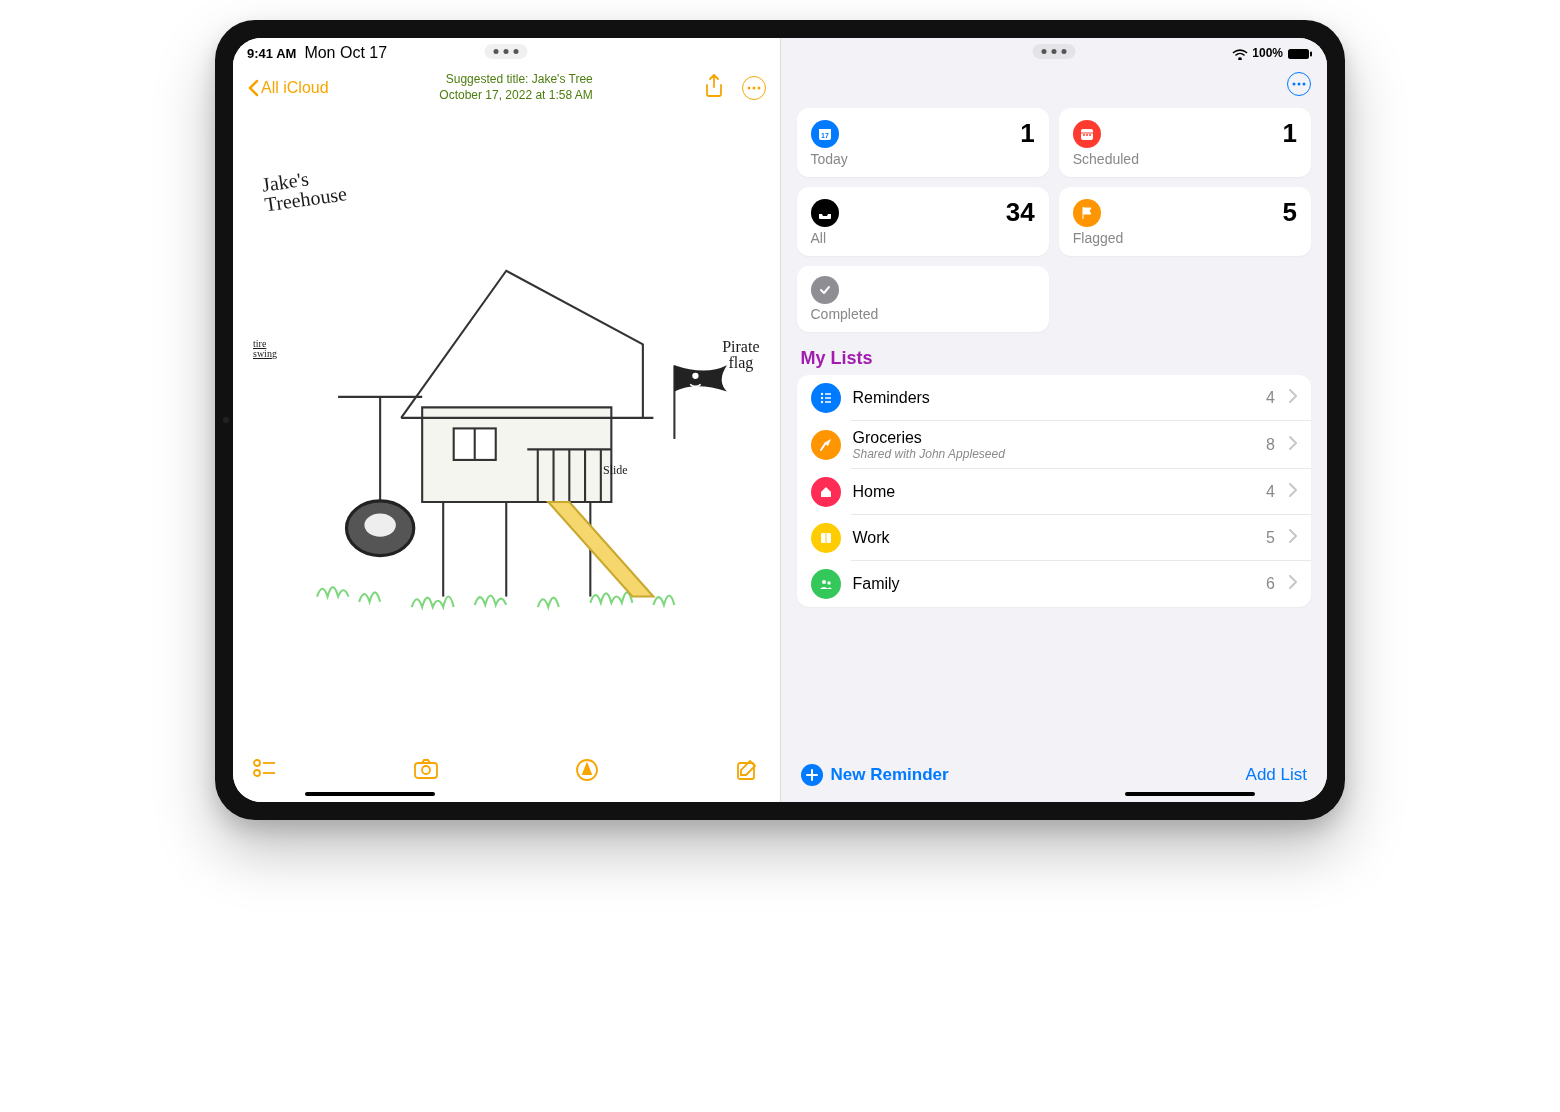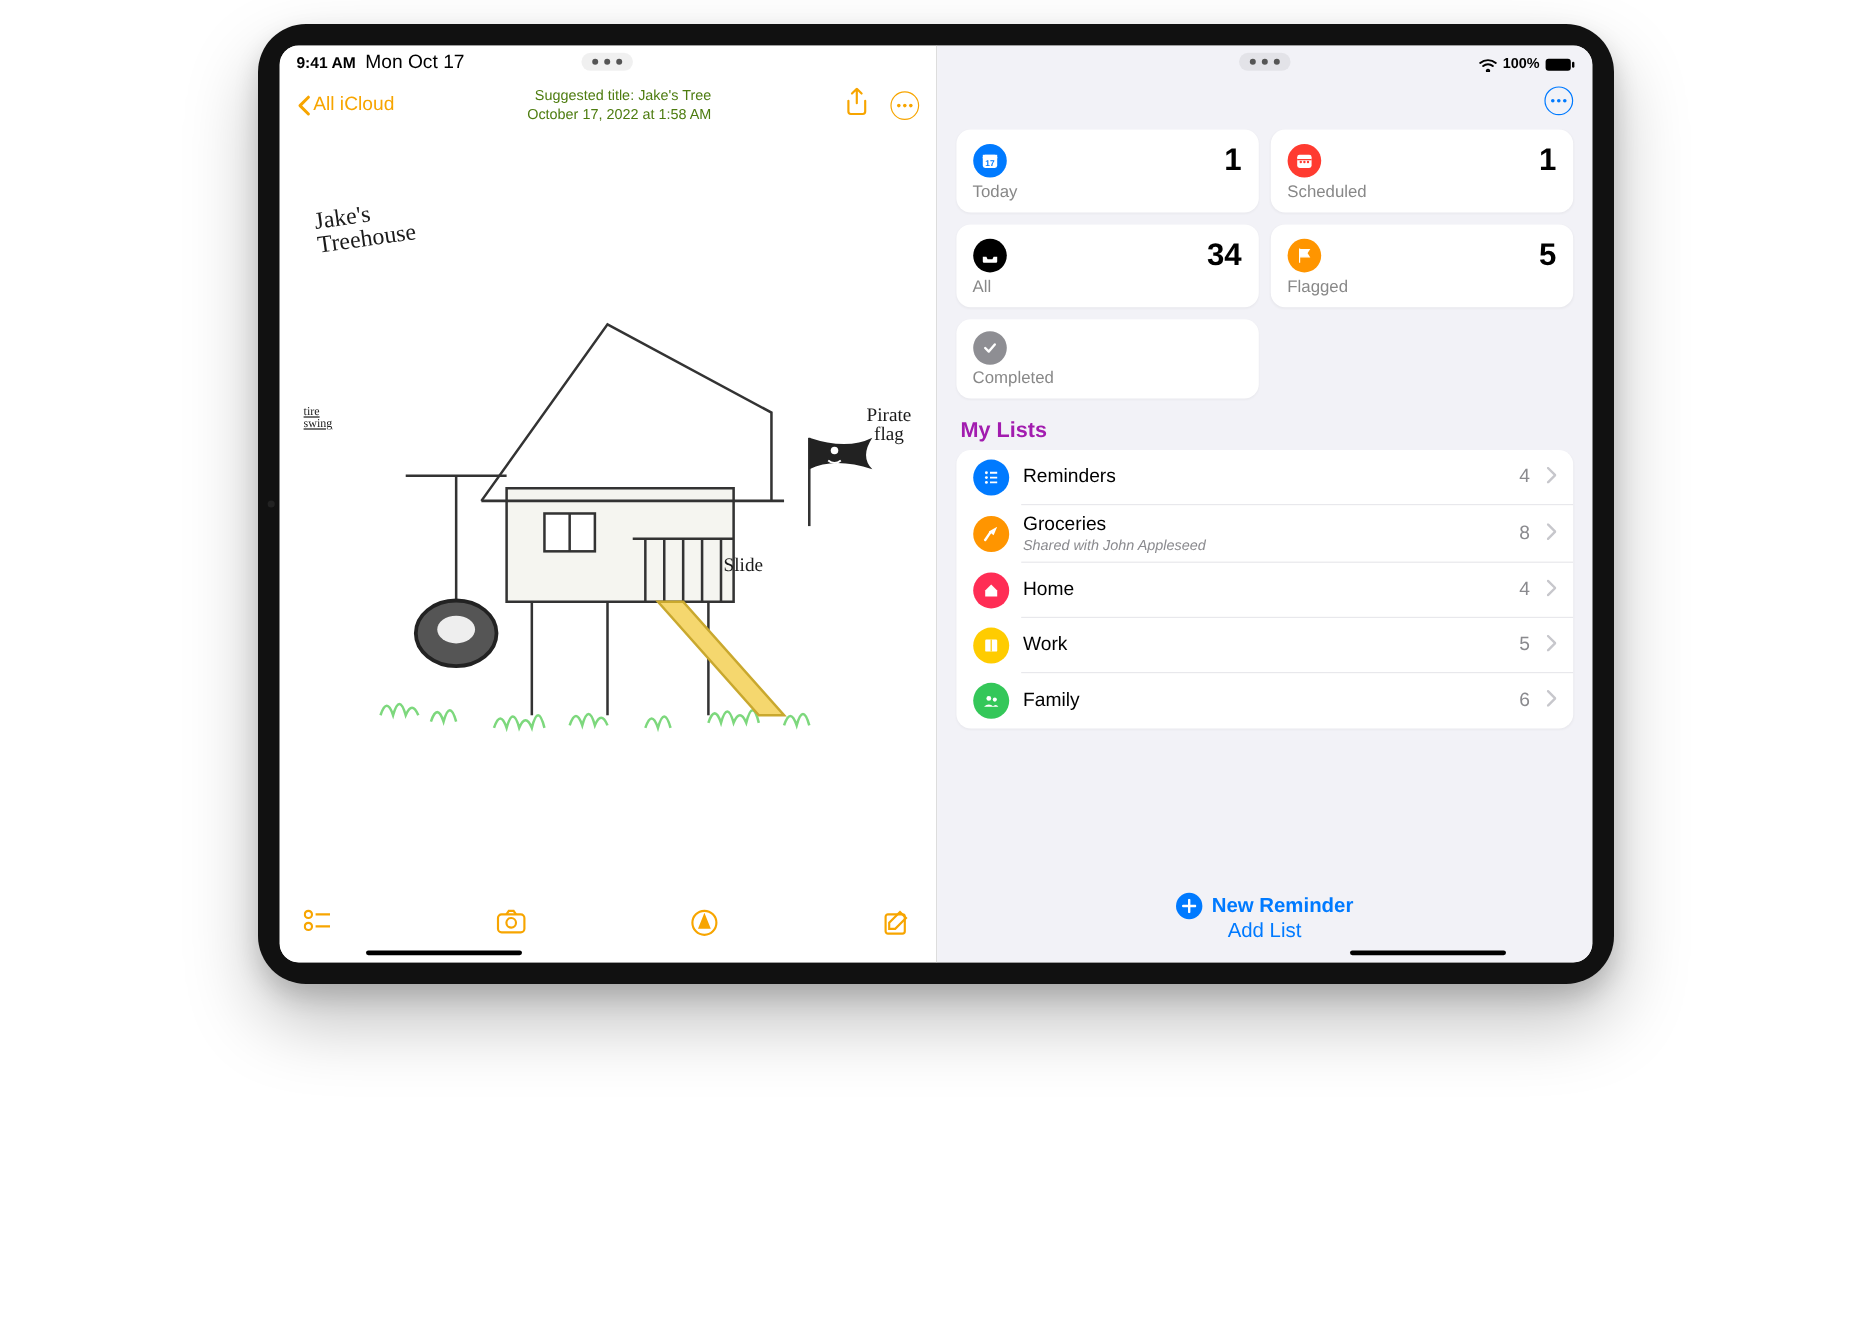--- a/index.html
+++ b/index.html
@@ -23,21 +23,21 @@
       width: 6px;
       height: 6px;
       background: #222;
       border-radius: 50%;
     }
     
     .screen {
       width: 100%;
       height: 100%;
       background: #fff;
-      border-radius: 16px;
+      border-radius: 28px;
       overflow: hidden;
       display: flex;
       position: relative;
     }
     
     
     .notes-app {
       flex: 1;
       background: #fff;
       display: flex;
@@ -173,21 +173,20 @@
     .list-subtitle { font-size: 12px; color:#8a8a8e;font-style:italic; }
     .list-count { color:#8a8a8e; font-size: 16px; margin-right: 2px; }
     .chevron { color:#c7c7cc; }
     
     .rem-footer {
       margin-top: auto;
       display: flex;
       justify-content: space-between;
       align-items: center;
       padding: 12px 20px 16px;
-      flex-direction: column;
     }
     .new-reminder { display:flex; align-items:center; gap:8px; color:#007aff; font-size:17px; font-weight:600; cursor:pointer; }
     .plus-circ { width:22px; height:22px; background:#007aff; border-radius:50%; display:flex; align-items:center; justify-content:center; color:#fff; }
     .add-list { color:#007aff; font-size:17px; cursor:pointer; }
     
     .home-indicator {
       position: absolute;
       bottom: 6px;
       left: 50%;
       transform: translateX(-50%);
@@ -293,21 +292,21 @@
           <path d="M420 200 q30 10 50 0 q-10 15 0 25 q-30 -10 -50 0 Z" fill="#222"></path>
           <circle cx="440" cy="210" r="3" fill="#fff"></circle>
           <path d="M435 218 q5 4 10 0" stroke="#fff" stroke-width="1.5" fill="none"></path>
         </svg>
         <div class="sketch-label" style="top:60px; left:30px; transform:rotate(-8deg); white-space:pre-line;">Jake's
 Treehouse</div>
         <div class="sketch-label" style="top:230px; left:20px; font-size:10px; white-space:pre-line;text-decoration:underline;">tire
 swing</div>
         <div class="sketch-label" style="top:230px; right:20px; font-size:16px; white-space:pre-line; text-align:center;">Pirate
 flag</div>
-        <div class="sketch-label" style="top:355px; left:370px; font-size:16px;">Slide</div>
+        <div class="sketch-label" style="top:355px; left:370px; font-size:12px;">Slide</div>
       </div>
 
       <div class="notes-bottom">
         <span class="tbtn">
           <svg width="24" height="20" viewBox="0 0 24 20" fill="none" stroke="#f7a500" stroke-width="1.8">
               <circle cx="4" cy="5" r="3"></circle>
               <line x1="10" y1="5" x2="22" y2="5"></line>
               <circle cx="4" cy="15" r="3"></circle>
               <line x1="10" y1="15" x2="22" y2="15"></line>
             </svg>

